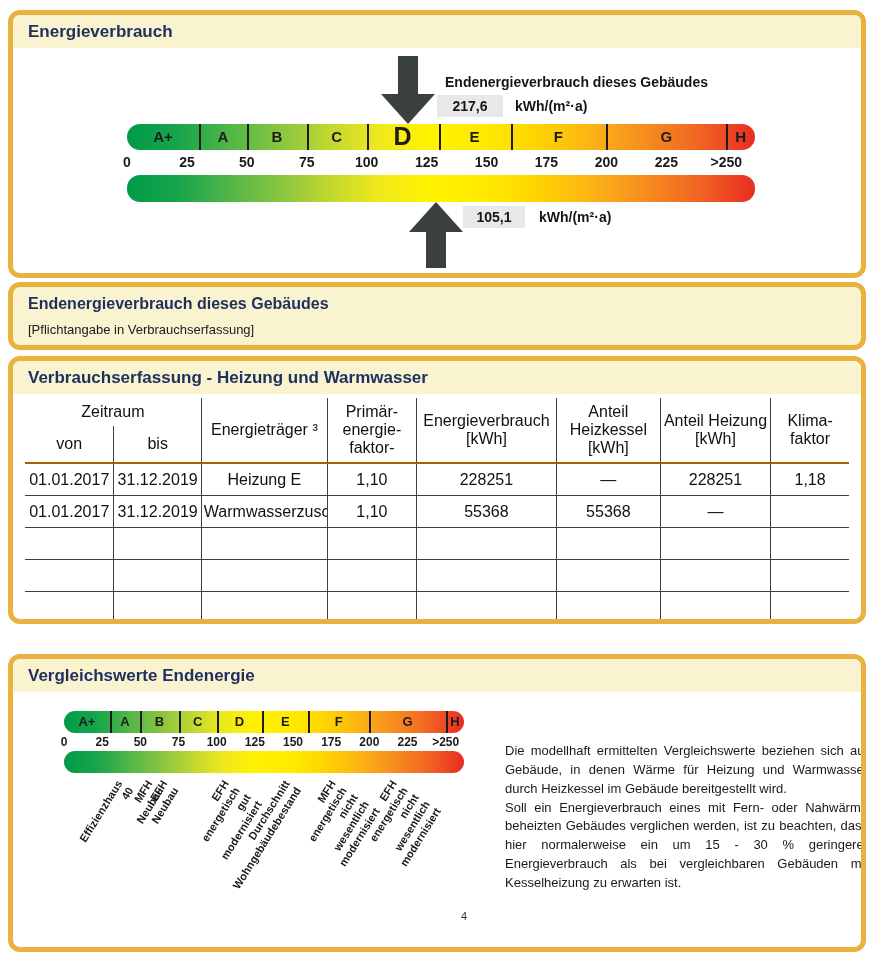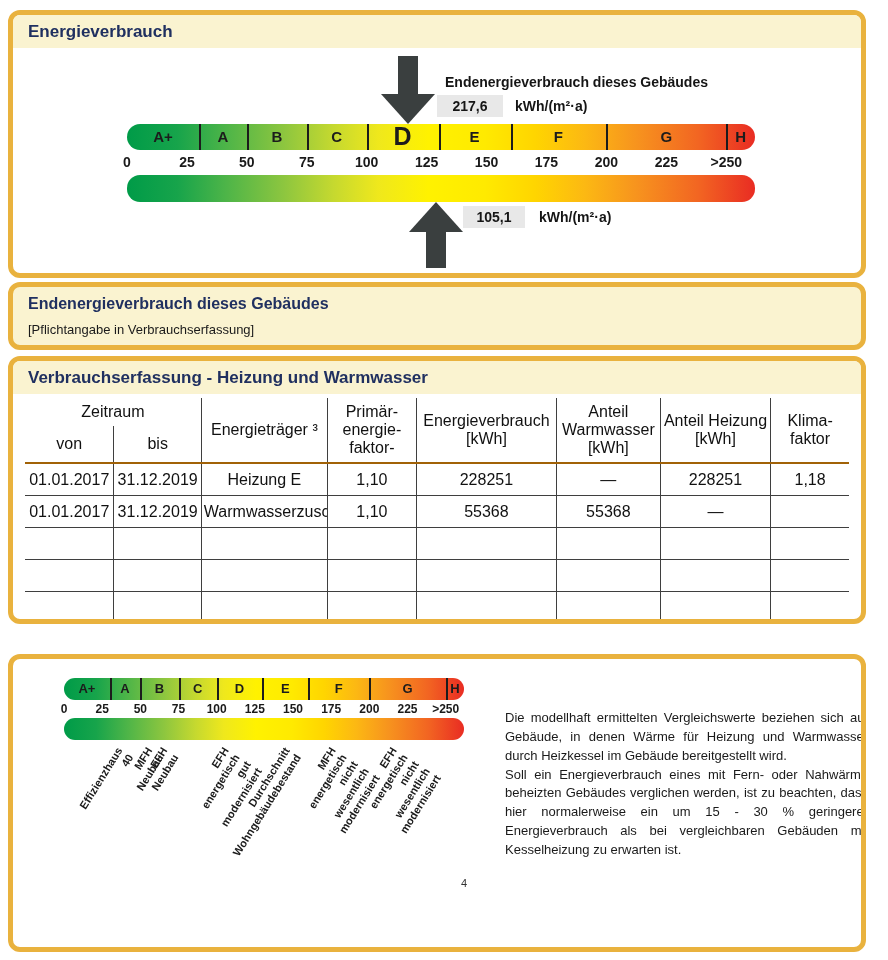--- a/index.html
+++ b/index.html
@@ -189,21 +189,21 @@
         <thead>
           <tr class="h1">
             <th colspan="2" class="zeitraum">Zeitraum</th>
             <th rowspan="2">Energieträger ³</th>
             <th rowspan="2">Primär-
 energie-
 faktor-</th>
             <th rowspan="2">Energieverbrauch
 [kWh]</th>
             <th rowspan="2">Anteil
-Warmwasser
+Heizkessel
 [kWh]</th>
             <th rowspan="2">Anteil Heizung
 [kWh]</th>
             <th rowspan="2">Klima-
 faktor</th>
           </tr>
           <tr class="h2">
             <th>von</th>
             <th>bis</th>
           </tr>
@@ -268,20 +268,23 @@
               <td></td>
               <td></td>
               <td></td>
             </tr>
           </tbody>
       </table>
     </div>
   </section>
 
   <section class="box" id="sec4">
+    <div class="box-header">
+      <h2>Vergleichswerte Endenergie</h2>
+    </div>
     <div class="box-body">
       <div class="scale" id="small-scale">
         <div class="band band-top">
             <span class="cls" style="left: 5.72519%;">A+</span>
             <span class="cls" style="left: 15.2672%;">A</span>
             <i class="sep" style="left: 11.4504%;"></i>
             <span class="cls" style="left: 23.855%;">B</span>
             <i class="sep" style="left: 19.084%;"></i>
             <span class="cls" style="left: 33.3969%;">C</span>
             <i class="sep" style="left: 28.626%;"></i>

